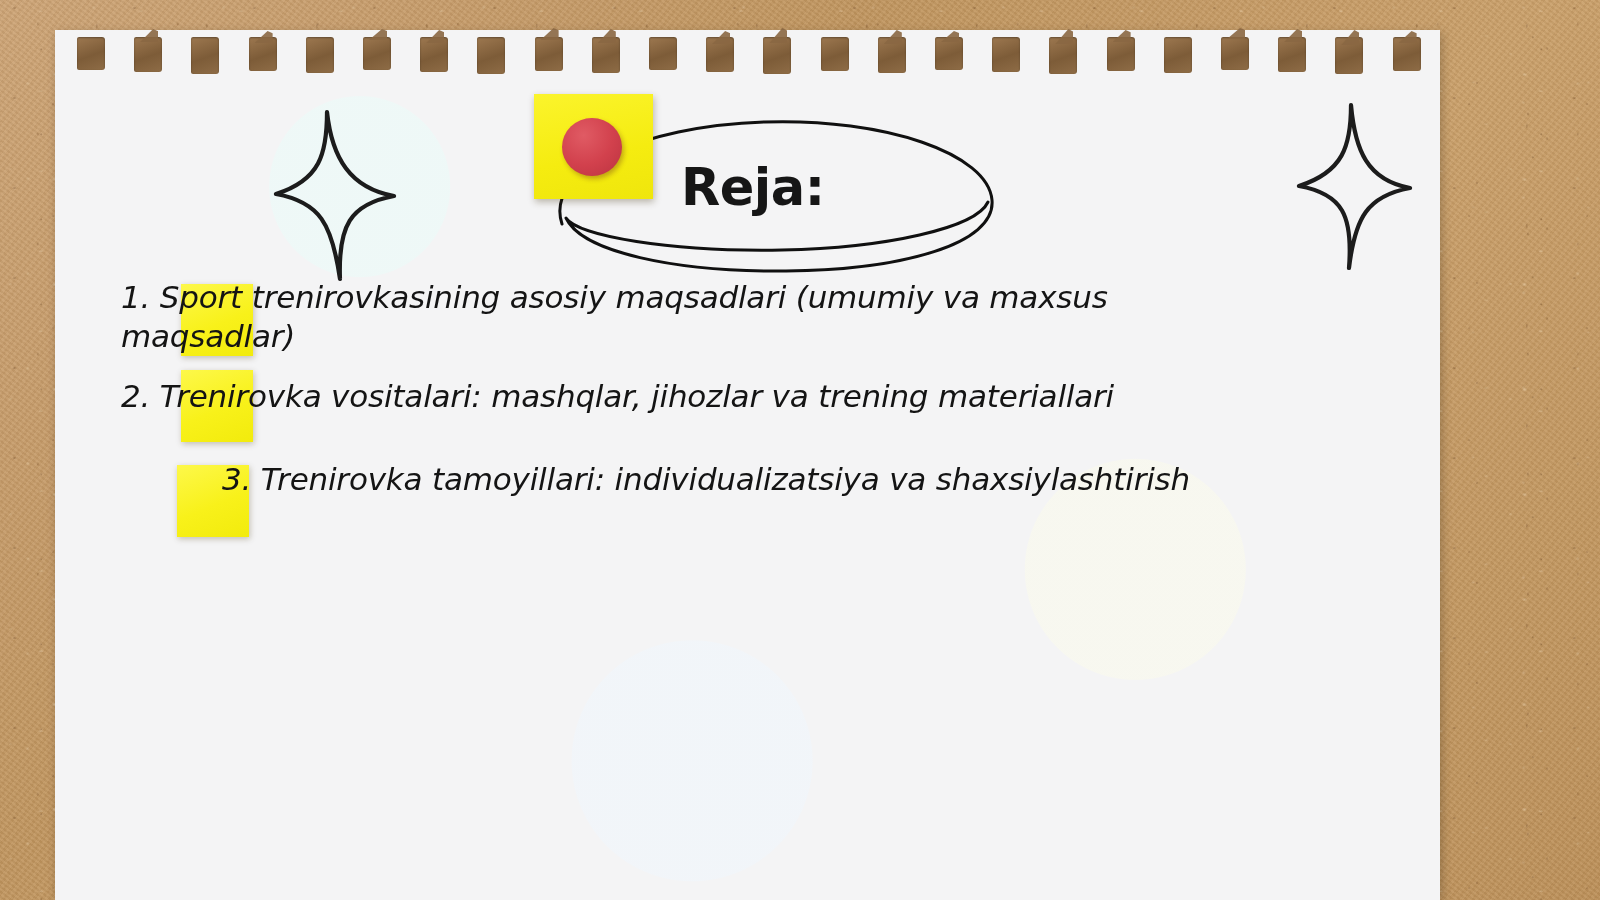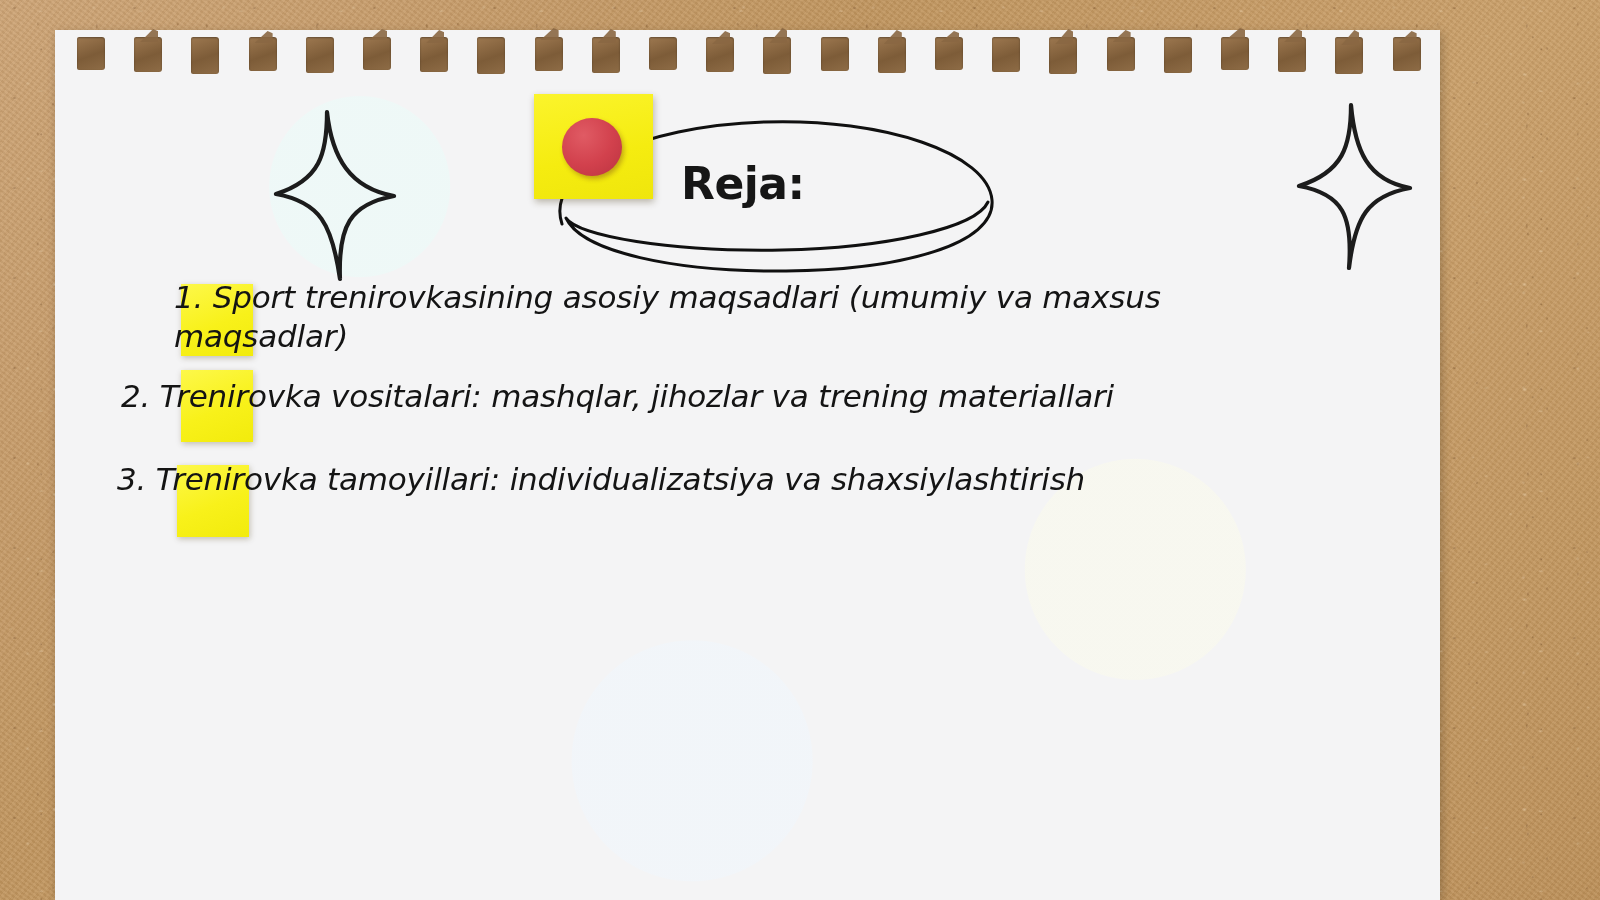--- a/index.html
+++ b/index.html
@@ -140,21 +140,21 @@
   #title-ellipse svg { display: block; overflow: visible; }
 
   
   #page-title {
     position: absolute;
     left: 626px;
     top: 132px;
     z-index: 6;
     font-family: "DejaVu Sans", sans-serif;
     font-weight: 700;
-    font-size: 44px;
+    font-size: 51px;
     line-height: 1;
     color: #161616;
     letter-spacing: -.5px;
   }
 
   
   #plan-list {
     position: absolute;
     left: 0;
     top: 248px;
@@ -186,25 +186,25 @@
     color: #141414;
     letter-spacing: -.2px;
     z-index: 1;
   }
 
   
   #plan-item-1 .plan-marker { left: 126px; top: 6px; }
   #plan-item-2 .plan-marker { left: 126px; top: -7px; }
   #plan-item-3 .plan-marker { left: 122px; top: 5px; }
 
-  #plan-item-1 .plan-text { padding-left: 119px; }
+  #plan-item-1 .plan-text { padding-left: 66px; }
   #plan-item-2 { margin-top: 20px; }
   #plan-item-2 .plan-text { padding-left: 66px; }
   #plan-item-3 { margin-top: 44px; }
-  #plan-item-3 .plan-text { padding-left: 62px; }
+  #plan-item-3 .plan-text { padding-left: 62px; text-align: right; }
 
   
   #plan-item-1 .plan-text { text-indent: 0; }
 </style>
 </head>
 <body>
 
 <div id="board">
 
   <div id="notepad">

